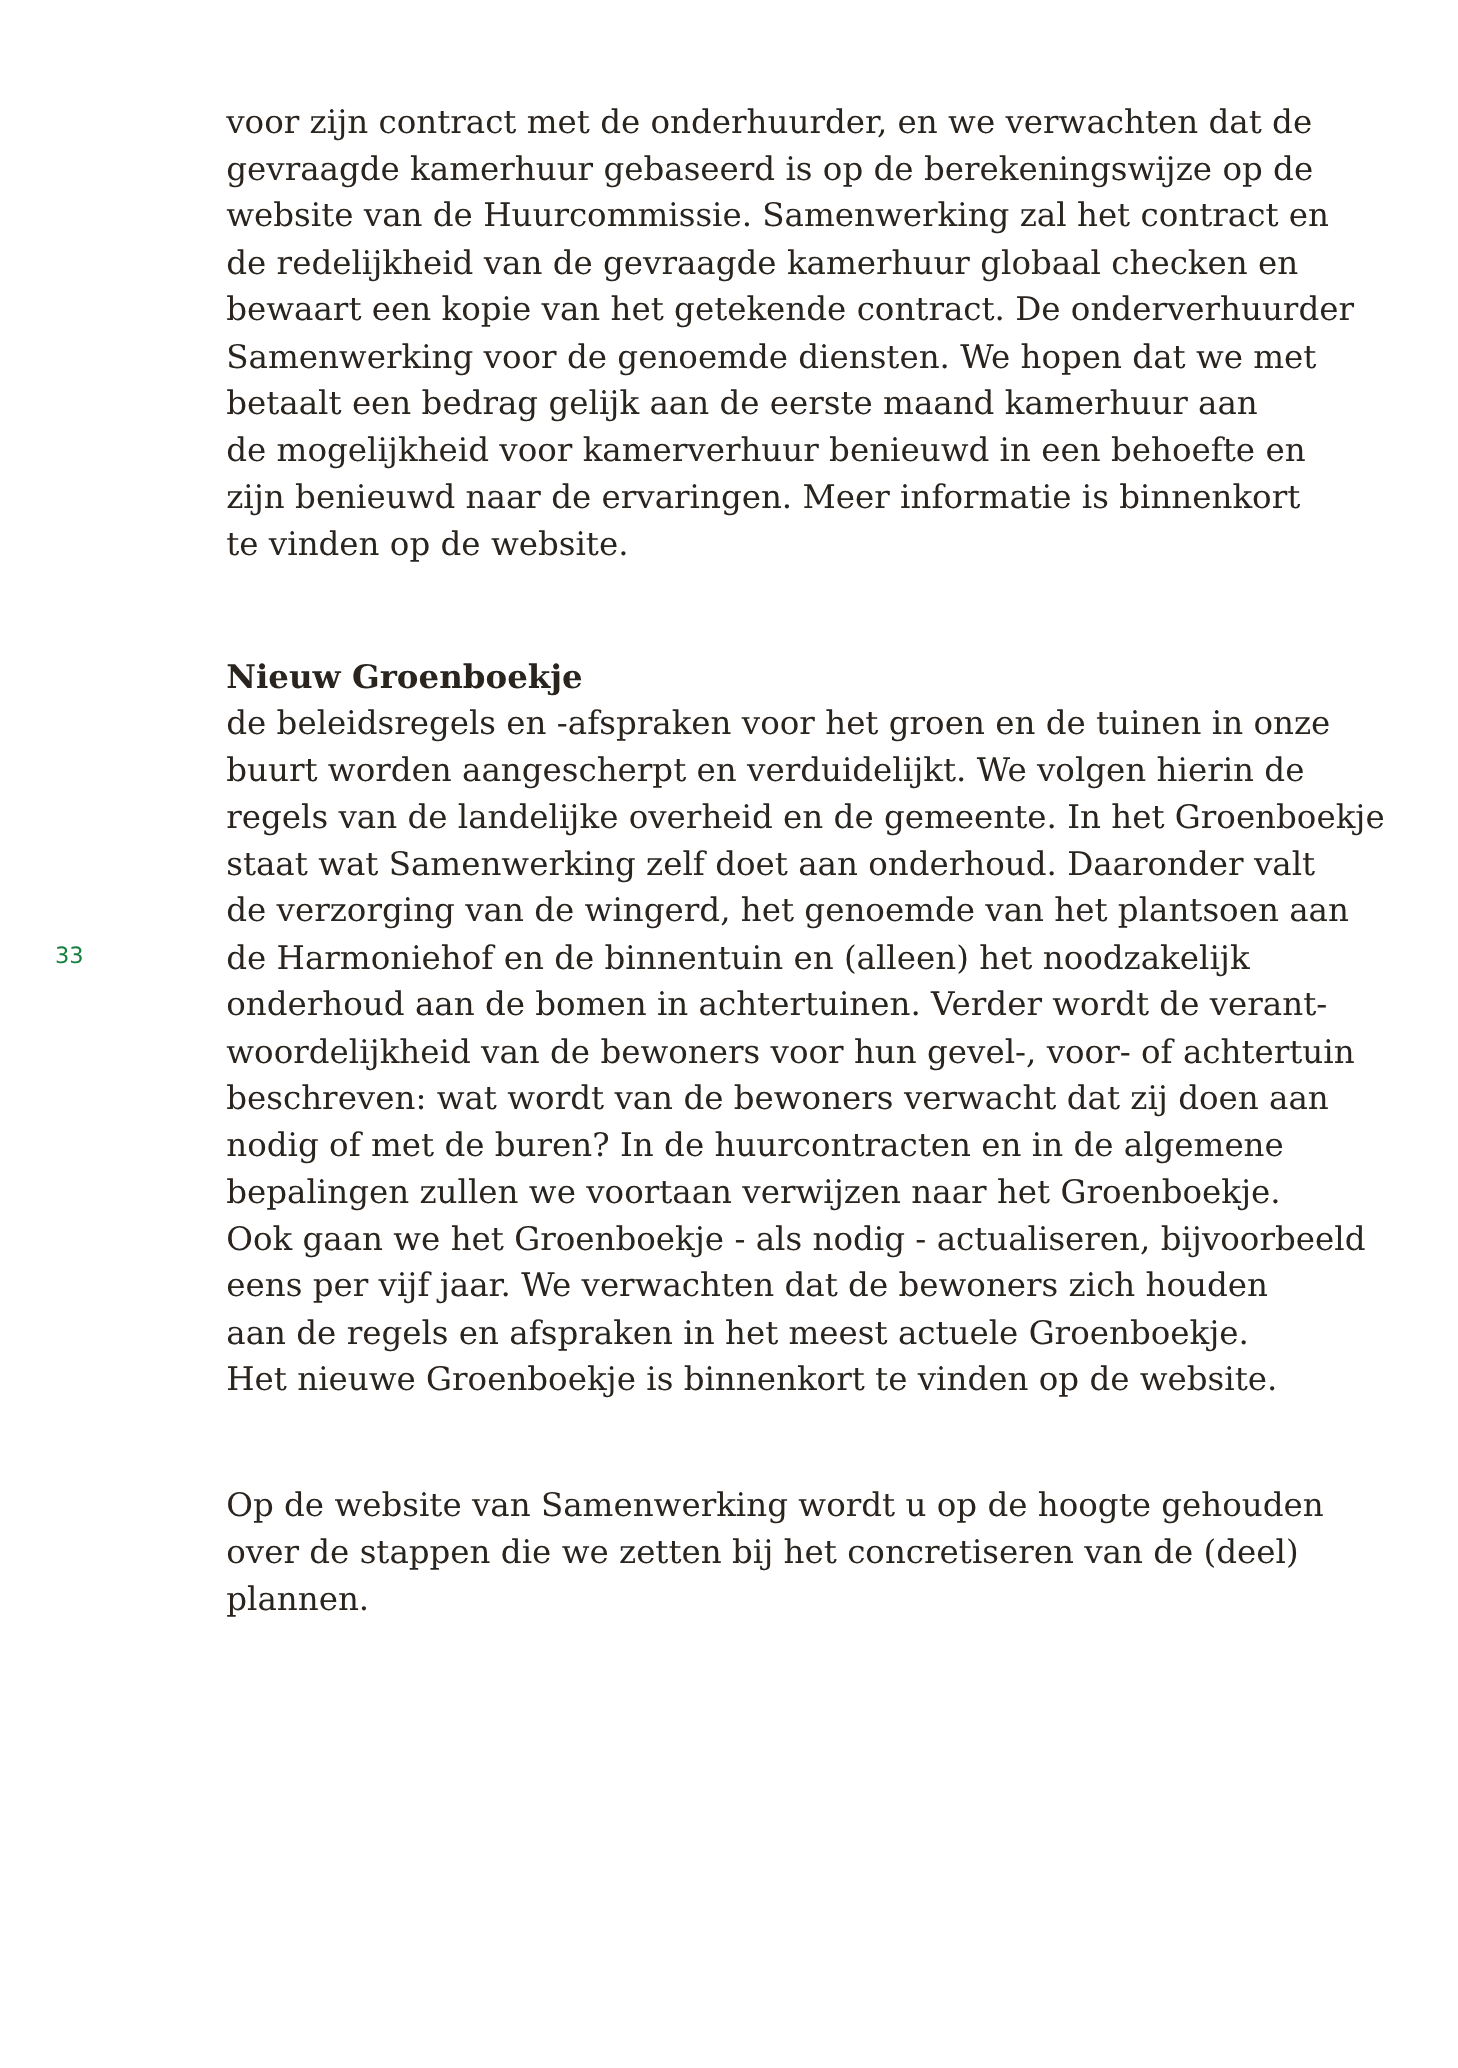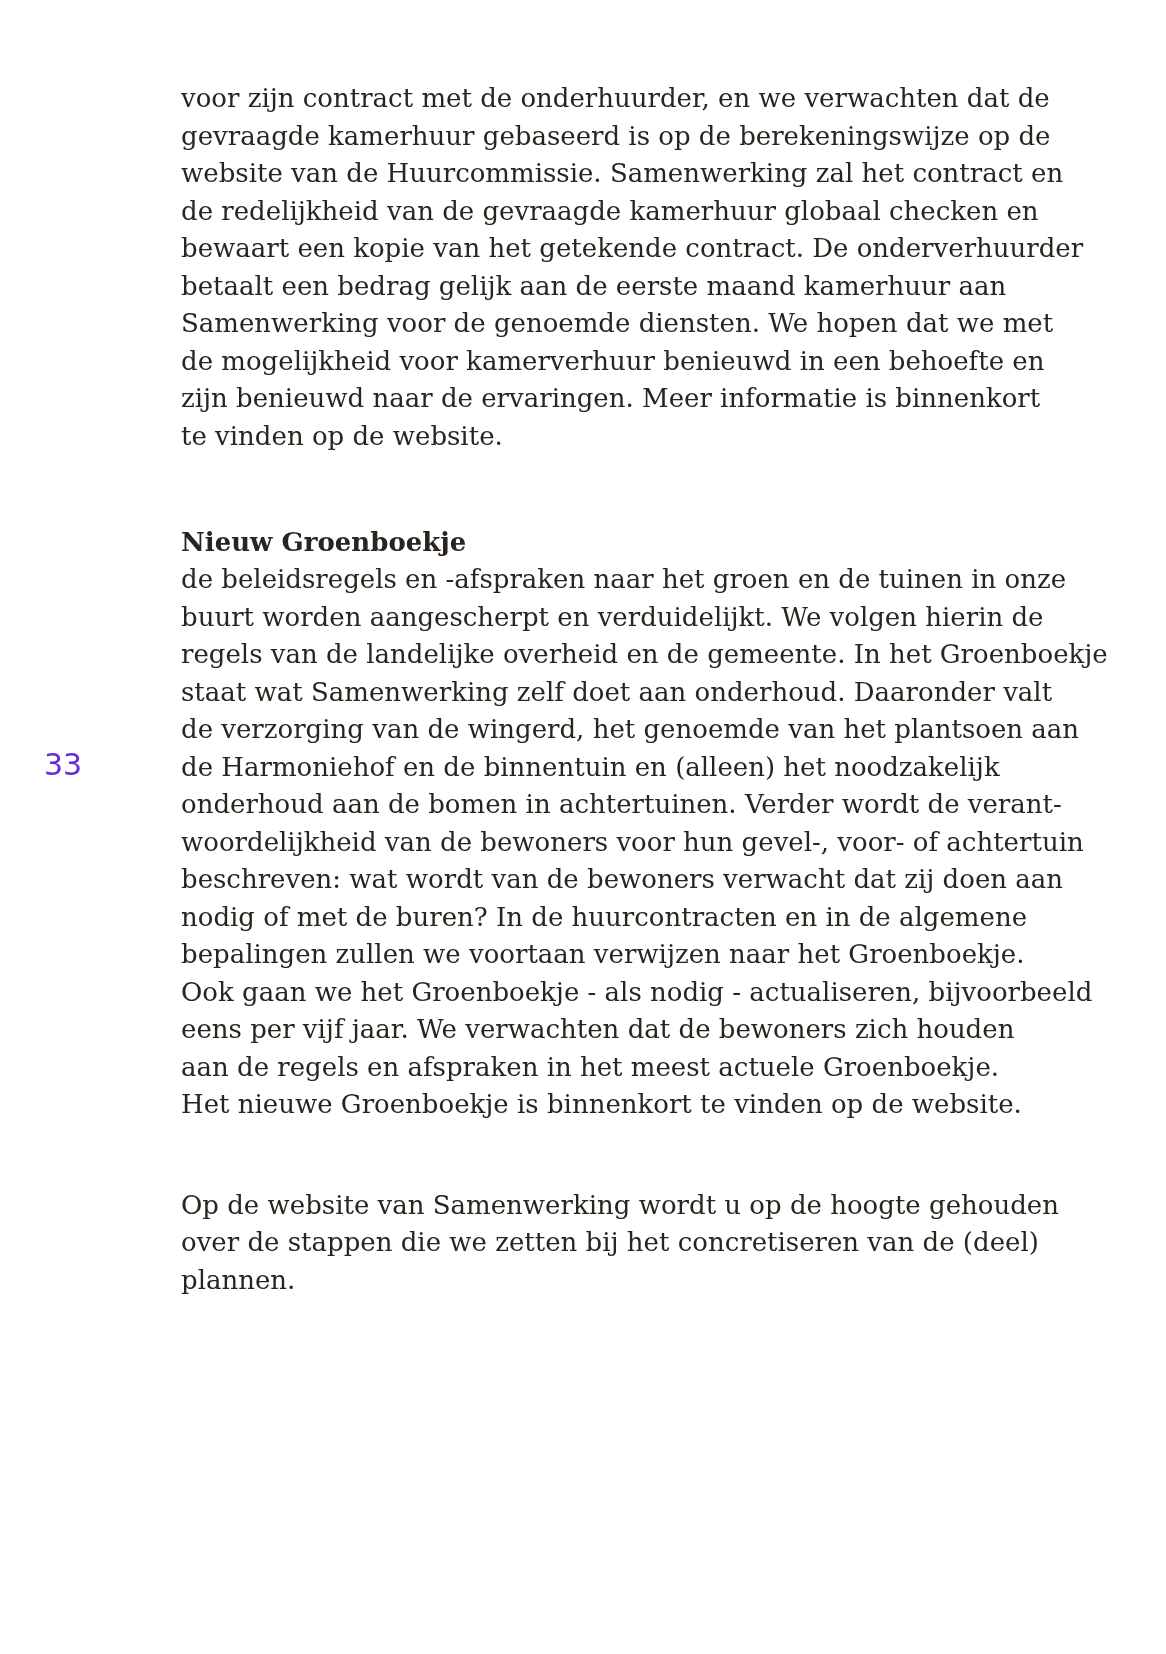--- a/index.html
+++ b/index.html
@@ -11,23 +11,23 @@
       width: 1166px;
       height: 1654px;
       position: relative;
       overflow: hidden;
     }
     .page-number {
       position: absolute;
       left: 44px;
       top: 752px;
       font-family: "DejaVu Sans", sans-serif;
-      font-size: 30px;
+      font-size: 18px;
       line-height: 26px;
-      color: #6d28d9;
+      color: #15803d;
     }
     .text-column {
       position: absolute;
       left: 181px;
       top: 80px;
       width: 900px;
       font-family: "DejaVu Serif", serif;
       font-size: 26px;
       color: #2a241f;
     }
@@ -51,32 +51,32 @@
 <div class="page-number">33</div>
 
 <div class="text-column">
 
   <div class="paragraph">
     <span class="line">voor zijn contract met de onderhuurder, en we verwachten dat de</span>
     <span class="line">gevraagde kamerhuur gebaseerd is op de berekeningswijze op de</span>
     <span class="line">website van de Huurcommissie. Samenwerking zal het contract en</span>
     <span class="line">de redelijkheid van de gevraagde kamerhuur globaal checken en</span>
     <span class="line">bewaart een kopie van het getekende contract. De onderverhuurder</span>
+    <span class="line">Samenwerking voor de genoemde diensten. We hopen dat we met</span>
     <span class="line">betaalt een bedrag gelijk aan de eerste maand kamerhuur aan</span>
-    <span class="line">Samenwerking voor de genoemde diensten. We hopen dat we met</span>
     <span class="line">de mogelijkheid voor kamerverhuur benieuwd in een behoefte en</span>
     <span class="line">zijn benieuwd naar de ervaringen. Meer informatie is binnenkort</span>
     <span class="line">te vinden op de website.</span>
   </div>
 
   <div class="spacer-1"></div>
 
   <div class="paragraph">
     <span class="line heading">Nieuw Groenboekje</span>
-    <span class="line">de beleidsregels en -afspraken naar het groen en de tuinen in onze</span>
+    <span class="line">de beleidsregels en -afspraken voor het groen en de tuinen in onze</span>
     <span class="line">buurt worden aangescherpt en verduidelijkt. We volgen hierin de</span>
     <span class="line">regels van de landelijke overheid en de gemeente. In het Groenboekje</span>
     <span class="line">staat wat Samenwerking zelf doet aan onderhoud. Daaronder valt</span>
     <span class="line">de verzorging van de wingerd, het genoemde van het plantsoen aan</span>
     <span class="line">de Harmoniehof en de binnentuin en (alleen) het noodzakelijk</span>
     <span class="line">onderhoud aan de bomen in achtertuinen. Verder wordt de verant-</span>
     <span class="line">woordelijkheid van de bewoners voor hun gevel-, voor- of achtertuin</span>
     <span class="line">beschreven: wat wordt van de bewoners verwacht dat zij doen aan</span>
     <span class="line">nodig of met de buren? In de huurcontracten en in de algemene</span>
     <span class="line">bepalingen zullen we voortaan verwijzen naar het Groenboekje.</span>

